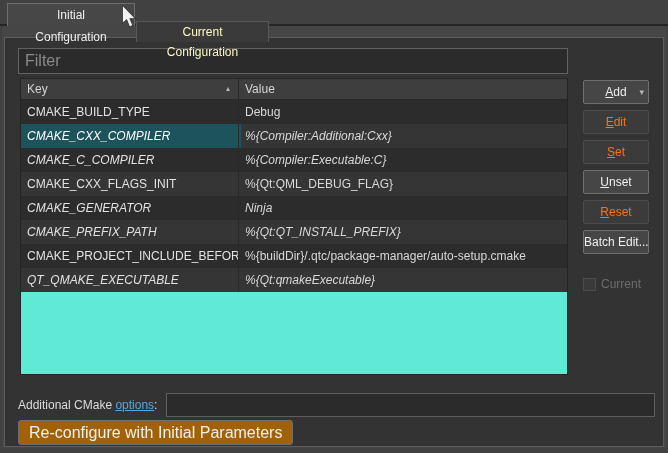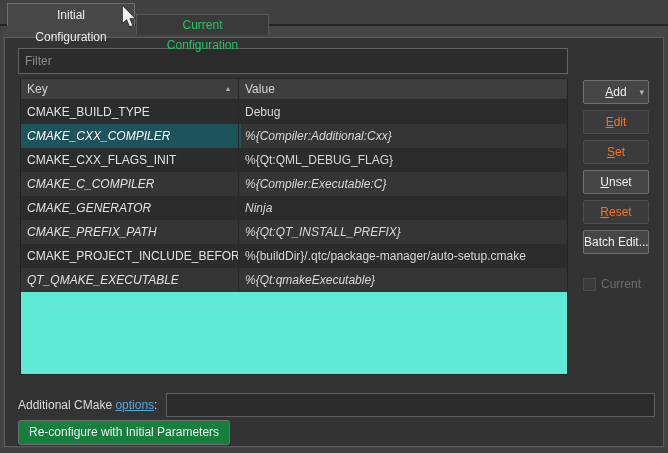--- a/index.html
+++ b/index.html
@@ -15,36 +15,36 @@
   .tab {
     position:absolute; height:23px; line-height:22px;
     text-align:center; padding:0 14px; cursor:default;
   }
   .tab.active {
     top:3px; left:7px; width:128px;
     background:#474747; border:1px solid #6e6e6e; border-bottom:none;
     color:#efefef; z-index:3;
   }
   .tab.inactive {
-    top:14px; left:136px; width:133px; height:21px; line-height:20px;
+    top:21px; left:136px; width:133px; height:21px; line-height:20px;
     background:#3a3a3a; border:1px solid #575757; border-bottom:none;
-    color:#22c55e; z-index:2;
+    color:#fef9c3; z-index:2;
   }
   .tabbar-line { position:absolute; top:24px; left:0; width:668px; height:2px; background:#252525; }
   
   .pane { position:absolute; top:26px; left:2px; width:664px; height:422px; background:#464646; }
   .frame {
     position:absolute; top:11px; left:2px; right:2px; bottom:1px;
     background:#333333; border:1px solid #5c5c5c;
   }
   
   .filter-input {
     position:absolute; top:48px; left:18px; width:550px; height:26px;
     background:#2b2b2b; border:1px solid #626262; color:#cfcfcf;
-    font-family:"Liberation Sans", sans-serif; font-size:12px; padding:0 6px; outline:none;
+    font-family:"Liberation Sans", sans-serif; font-size:16px; padding:0 6px; outline:none;
   }
   .filter-input::placeholder { color:#8a8a8a; opacity:1; }
   
   .table {
     position:absolute; top:78px; left:20px; width:548px; height:297px;
     background:#5eead4; border:1px solid #242424; overflow:hidden;
   }
   .thead { display:flex; height:21px; background:#3e3e3e; border-bottom:1px solid #282828; color:#d5d5d5; }
   .th { line-height:20px; padding:0 6px; display:flex; align-items:center; }
   .th-key { width:218px; border-right:1px solid #282828; justify-content:space-between; }
@@ -74,22 +74,22 @@
   
   .opts-label { position:absolute; left:18px; top:393px; height:24px; line-height:24px; color:#dcdcdc; }
   .opts-label a { text-decoration:underline; cursor:pointer; }
   .opts-input {
     position:absolute; left:166px; top:393px; width:489px; height:24px;
     background:#2b2b2b; border:1px solid #5e5e5e; color:#cfcfcf;
     font-family:"Liberation Sans", sans-serif; font-size:12px; padding:0 5px; outline:none;
   }
   .reconf-btn {
     position:absolute; left:18px; top:420px; height:25px; padding:0 10px;
-    background:#15803d; border:1px solid #6f6f6f; border-radius:3px;
-    color:#efefef; line-height:23px; font-size:12px; cursor:default;
+    background:#a16207; border:1px solid #6f6f6f; border-radius:3px;
+    color:#efefef; line-height:23px; font-size:16px; cursor:default;
   }
   
   .cursor { position:absolute; left:120px; top:5px; z-index:10; pointer-events:none; }
 </style>
 </head>
 <body>
 
 <div class="tab active">Initial Configuration</div>
 <div class="tab inactive">Current Configuration</div>
 <div class="tabbar-line"></div>
@@ -111,27 +111,27 @@
     </div>
   </div>
   <div class="tr">
     <div class="td cell-key">CMAKE_BUILD_TYPE</div>
     <div class="td cell-value">Debug</div>
   </div>
   <div class="tr italic sel">
     <div class="td cell-key selected">CMAKE_CXX_COMPILER</div>
     <div class="td cell-value">%{Compiler:Additional:Cxx}</div>
   </div>
+  <div class="tr italic">
+    <div class="td cell-key">CMAKE_C_COMPILER</div>
+    <div class="td cell-value">%{Compiler:Executable:C}</div>
+  </div>
   <div class="tr">
     <div class="td cell-key">CMAKE_CXX_FLAGS_INIT</div>
     <div class="td cell-value">%{Qt:QML_DEBUG_FLAG}</div>
-  </div>
-  <div class="tr italic">
-    <div class="td cell-key">CMAKE_C_COMPILER</div>
-    <div class="td cell-value">%{Compiler:Executable:C}</div>
   </div>
   <div class="tr italic">
     <div class="td cell-key">CMAKE_GENERATOR</div>
     <div class="td cell-value">Ninja</div>
   </div>
   <div class="tr italic">
     <div class="td cell-key">CMAKE_PREFIX_PATH</div>
     <div class="td cell-value">%{Qt:QT_INSTALL_PREFIX}</div>
   </div>
   <div class="tr">

